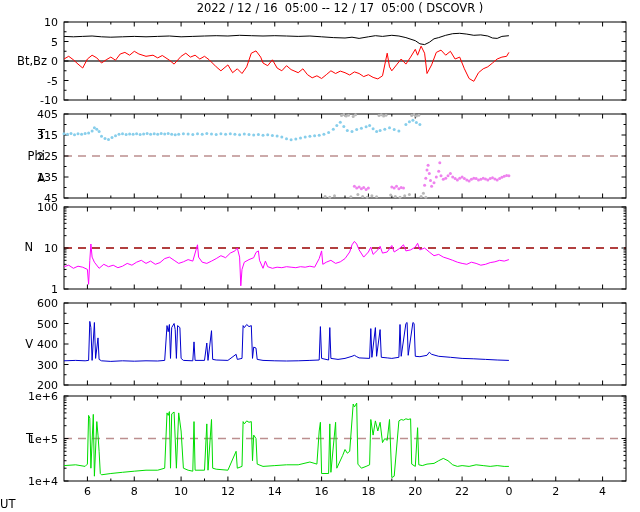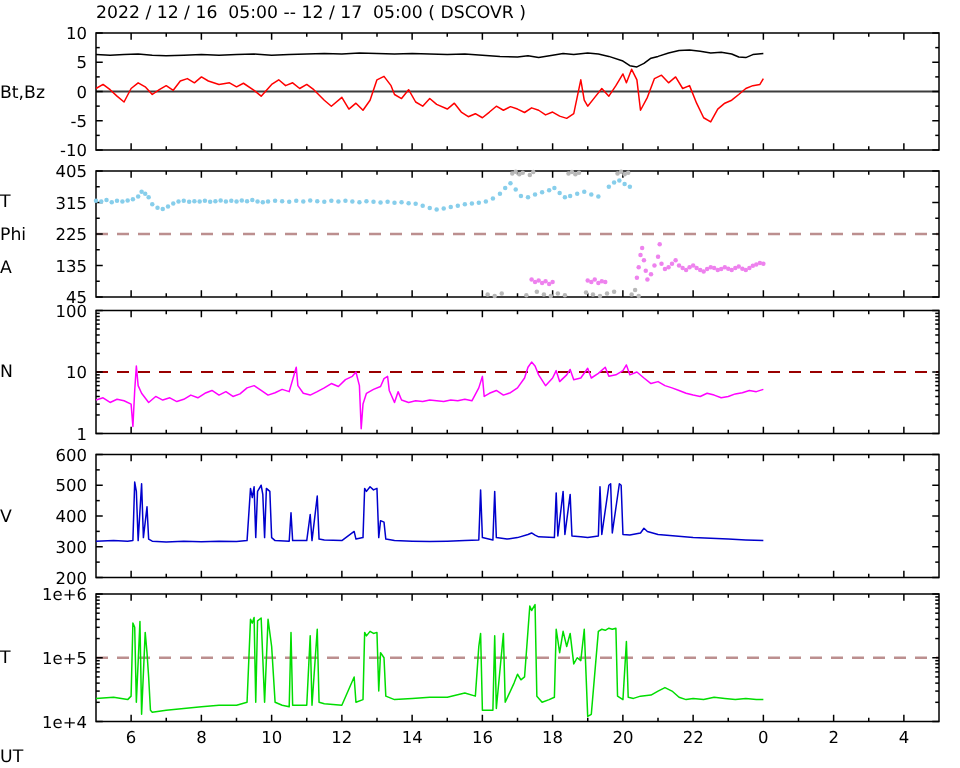--- a/index.html
+++ b/index.html
@@ -1,20 +1,20 @@
 <!DOCTYPE html>
 <html><head>
 <meta charset="utf-8">
 <style>
   html,body{margin:0;padding:0;background:#ffffff;}
   .fig{position:relative;width:640px;height:512px;background:#ffffff;
        font-family:"DejaVu Sans","Liberation Sans",sans-serif;color:#000;overflow:hidden;}
-  .title{position:absolute;left:64px;top:1px;width:552px;text-align:left;
+  .title{position:absolute;left:64px;top:1px;width:552px;text-align:center;
          font-size:11.5px;white-space:pre;}
-  .ylab{position:absolute;font-size:11.5px;white-space:pre;}
+  .ylab{position:absolute;font-size:11.5px;text-align:right;white-space:pre;}
   #lab-btbz{left:0;top:54px;width:47px;}
   #lab-tphia{left:0;top:123px;width:45px;line-height:22px;}
   #lab-n{left:0;top:240px;width:33px;}
   #lab-v{left:0;top:337px;width:33px;}
   #lab-t5{left:0;top:431px;width:33px;}
   #lab-ut{position:absolute;left:0;top:497px;width:612px;font-size:11.5px;}
   svg{position:absolute;left:0;top:0;}
 </style>
 </head>
 <body>

